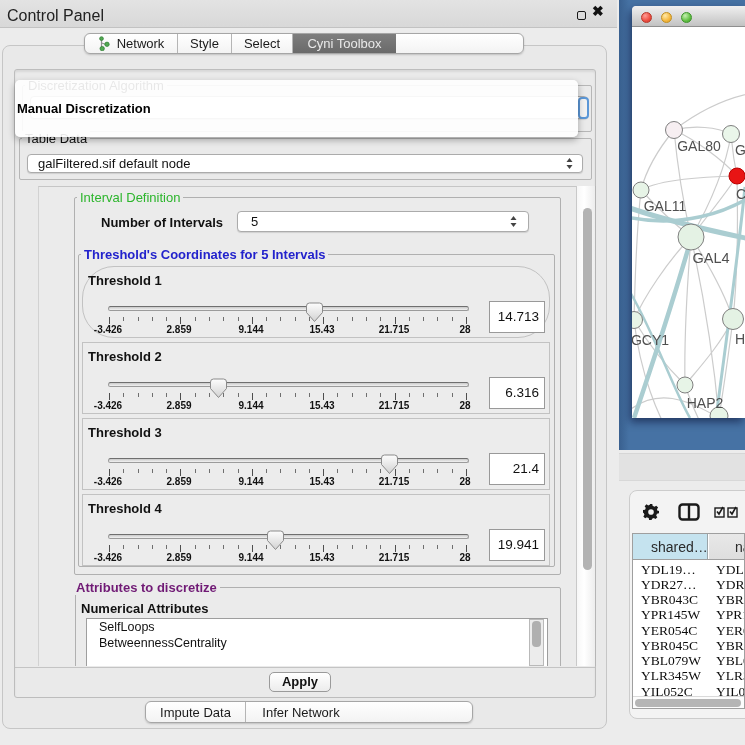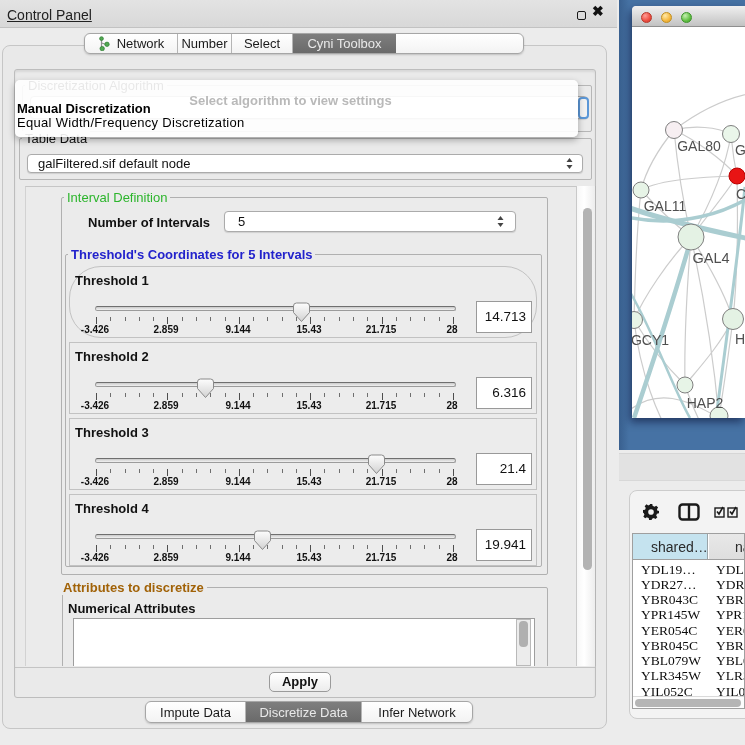--- a/index.html
+++ b/index.html
@@ -3,21 +3,21 @@
 <meta charset="utf-8">
 <style>
 * { margin:0; padding:0; box-sizing:border-box; }
 html,body { width:745px; height:745px; overflow:hidden; }
 body { font-family:"Liberation Sans", sans-serif; background:#ececec; position:relative; }
 .abs { position:absolute; }
 
 
 #titlebar { left:0; top:0; width:617px; height:28px;
   background:linear-gradient(#e3e3e3,#d8d8d8); border-bottom:1px solid #c2c2c2; }
-#titlebar .t { position:absolute; left:7px; top:7px; font-size:14px; color:#222;text-decoration:underline; }
+#titlebar .t { position:absolute; left:7px; top:7px; font-size:16px; color:#222; }
 #float-ico { position:absolute; left:577px; top:11px; width:9px; height:9px;
   border:1.5px solid #1a1a1a; border-radius:2px; }
 #close-ico { position:absolute; left:592px; top:3px; font-size:14px; font-weight:bold; color:#111; }
 
 #outerpanel { left:2px; top:45px; width:605px; height:684px;
   background:#e9e9e9; border:1px solid #c6c6c6; border-radius:8px; }
 #innerpanel { left:14px; top:69px; width:582px; height:629px;
   background:#eaeaea; border:1px solid #bdbdbd; border-radius:3px;
   box-shadow:inset 0 2px 2px rgba(0,0,0,0.08); }
 
@@ -129,21 +129,21 @@
 <div class="abs segbar" id="toptabs">
   <div class="seg" style="width:93px;">
     <svg width="14" height="15" viewBox="0 0 14 15" style="margin-right:5px;">
       <line x1="3.5" y1="3" x2="3.5" y2="12.5" stroke="#909090" stroke-width="1.2"></line>
       <line x1="3.5" y1="7" x2="8.5" y2="8.5" stroke="#909090" stroke-width="1.2"></line>
       <circle cx="3.5" cy="2.6" r="1.9" fill="#52a852" stroke="#2e7d32" stroke-width="0.7"></circle>
       <circle cx="9" cy="8.3" r="2.2" fill="#52a852" stroke="#2e7d32" stroke-width="0.7"></circle>
       <circle cx="4.2" cy="12.6" r="2.2" fill="#52a852" stroke="#2e7d32" stroke-width="0.7"></circle>
     </svg>
     Network</div>
-  <div class="seg" style="width:54px;">Number</div>
+  <div class="seg" style="width:54px;">Style</div>
   <div class="seg" style="width:61px;">Select</div>
   <div class="seg dark" style="width:103px;">Cyni Toolbox</div>
 </div>
 
 <div class="group" style="left:22px; top:85px; width:570px; height:47px;">
   <div class="gtitle">Discretization Algorithm</div>
 </div>
 <div class="combo" style="left:30px; top:96px; width:558px; height:23px;"></div>
 <div class="abs" style="left:578px; top:97px; width:11px; height:22px;
   border:2px solid #5b97d7; border-radius:4px; background:#f2f2f2;"></div>
@@ -154,21 +154,21 @@
 <div class="combo" style="left:27px; top:154px; width:556px; height:19px;">
   <span style="padding-left:10px;">galFiltered.sif default node</span>
   <span class="arr" style="right:8px;">
     <svg width="9" height="13" viewBox="0 0 9 13">
       <path d="M4.5 1 L7.5 5 L1.5 5 Z" fill="#444"></path>
       <path d="M4.5 12 L7.5 8 L1.5 8 Z" fill="#444"></path>
     </svg>
   </span>
 </div>
 
-<div class="abs" style="left:25px; top:186px; width:555px; height:480px; overflow:hidden; border-top:1px solid #c6c6c6; border-left:1px solid #d2d2d2; background:#ebebeb;">
+<div class="abs" style="left:38px; top:186px; width:555px; height:480px; overflow:hidden; border-top:1px solid #c6c6c6; border-left:1px solid #d2d2d2; background:#ebebeb;">
 
   <div class="group" style="left:35px; top:10px; width:487px; height:378px; border-color:#b0b0b0;">
     <div class="gtitle" style="color:#2cb52c; background:#ebebeb;">Interval Definition</div>
   </div>
   <div class="abs" style="left:62px; top:28px; font-size:13px; font-weight:bold; color:#111;">Number of Intervals</div>
   <div class="combo" style="left:198px; top:24px; width:292px; height:21px;">
     <span style="padding-left:13px;">5</span>
     <span class="arr" style="right:10px;">
       <svg width="9" height="13" viewBox="0 0 9 13">
         <path d="M4.5 1 L7.5 5 L1.5 5 Z" fill="#444"></path>
@@ -235,46 +235,45 @@
       <span class="slab" style="left:239px;">15.43</span>
       <span class="slab" style="left:311px;">21.715</span>
       <span class="slab" style="left:382px;">28</span>
     <svg class="thumb" style="left:183px;" width="19" height="20" viewBox="0 0 19 20">
         <path d="M4.5 1 H14.5 A3 3 0 0 1 17.5 4 V10.5 L9.5 19.5 L1.5 10.5 V4 A3 3 0 0 1 4.5 1 Z" fill="url(#tg)" stroke="#8a8a8a"></path>
       </svg>
     <div class="vfield">19.941</div>
   </div>
 
   <div class="group" style="left:36px; top:400px; width:486px; height:90px; border-color:#b0b0b0;">
-    <div class="gtitle" style="color:#a16207; background:#ebebeb; font-weight:600; left:-3px;">Attributes to discretize</div>
+    <div class="gtitle" style="color:#701a75; background:#ebebeb; font-weight:600; left:-3px;">Attributes to discretize</div>
   </div>
   <div class="abs" style="left:42px; top:414px; font-size:13px; font-weight:bold; color:#111;">Numerical Attributes</div>
   <div class="abs" id="attrlist" style="left:47px; top:431px;">
+    <div>SelfLoops</div>
+    <div>BetweennessCentrality</div>
   </div>
   <div class="abs" style="left:490px; top:432px; width:15px; height:47px; background:#ececec; border:1px solid #b9b9b9;">
     <div style="position:absolute; left:2px; top:1px; width:9px; height:26px; background:#b0b0b0; border-radius:4px;"></div>
   </div>
 </div>
 
 <div class="abs" id="vsb-track"></div>
 <div class="abs" id="vsb-thumb"></div>
 
 <div class="abs" style="left:15px; top:667px; width:580px; height:1px; background:#c4c4c4;"></div>
 <div class="abs" id="applybtn">Apply</div>
 
 <div class="abs segbar" id="bottabs">
   <div class="seg" style="width:100px;">Impute Data</div>
-  <div class="seg dark" style="width:116px;">Discretize Data</div>
   <div class="seg" style="width:110px;">Infer Network</div>
 </div>
 
 <div class="abs" id="popup">
-  <div class="hint">Select algorithm to view settings</div>
   <div class="it1">Manual Discretization</div>
-  <div class="it2">Equal Width/Frequency Discretization</div>
 </div>
 
 <div class="abs" id="bluebg"></div>
 <div class="abs" id="netwin">
   <div id="nettitle">
     <div class="mbtn" style="left:9px;  background:radial-gradient(circle at 35% 30%, #ff9d95, #ee4d40 60%, #c33a2b); border:1px solid #b5362a;"></div>
     <div class="mbtn" style="left:29px; background:radial-gradient(circle at 35% 30%, #ffe9a8, #f5b73d 60%, #d89a25); border:1px solid #c08f1f;"></div>
     <div class="mbtn" style="left:49px; background:radial-gradient(circle at 35% 30%, #c5f0b0, #62c043 60%, #3f9c2c); border:1px solid #3c932a;"></div>
   </div>
   <svg id="netsvg" width="113" height="391" viewBox="0 0 113 391" style="position:absolute; left:0; top:21px;">

